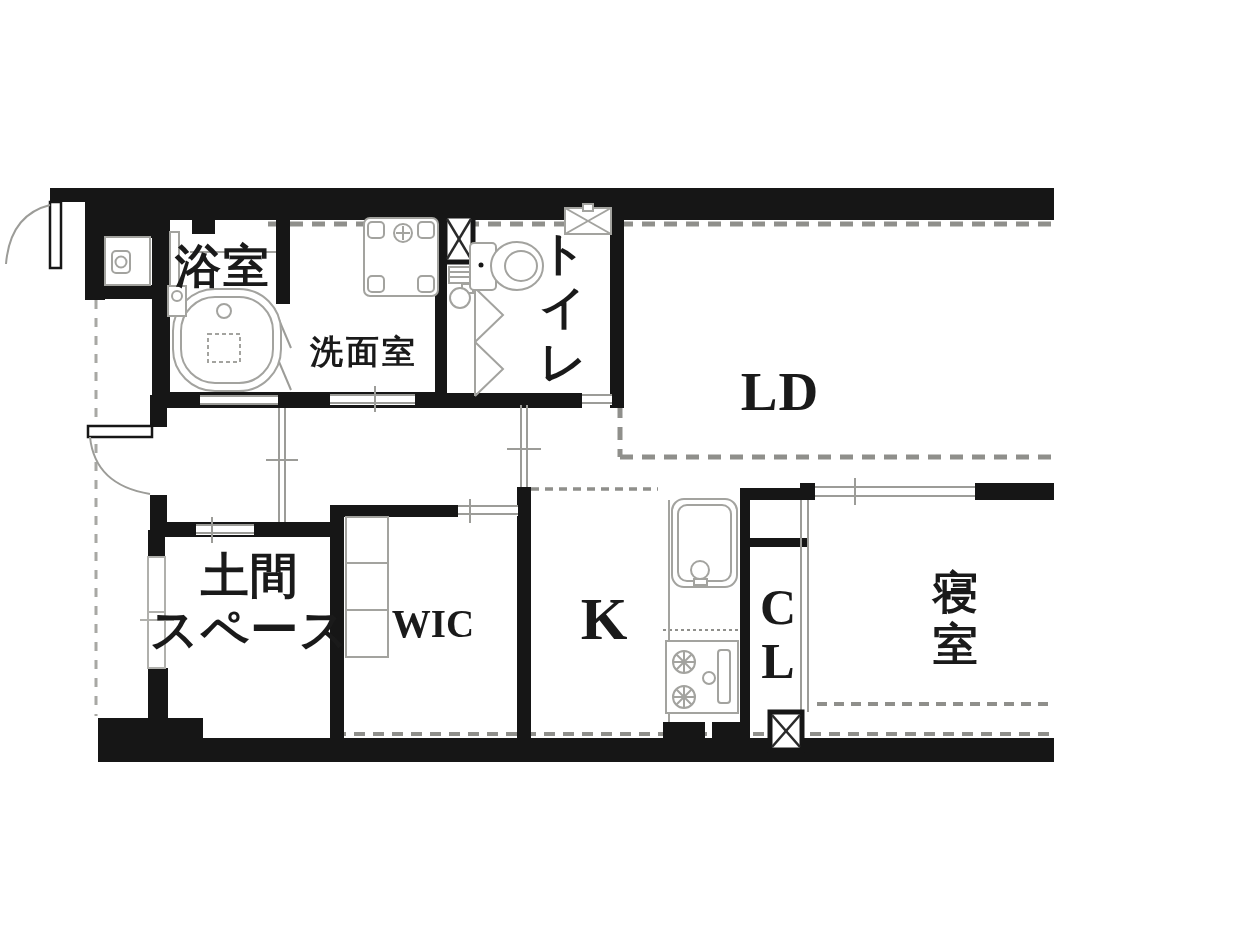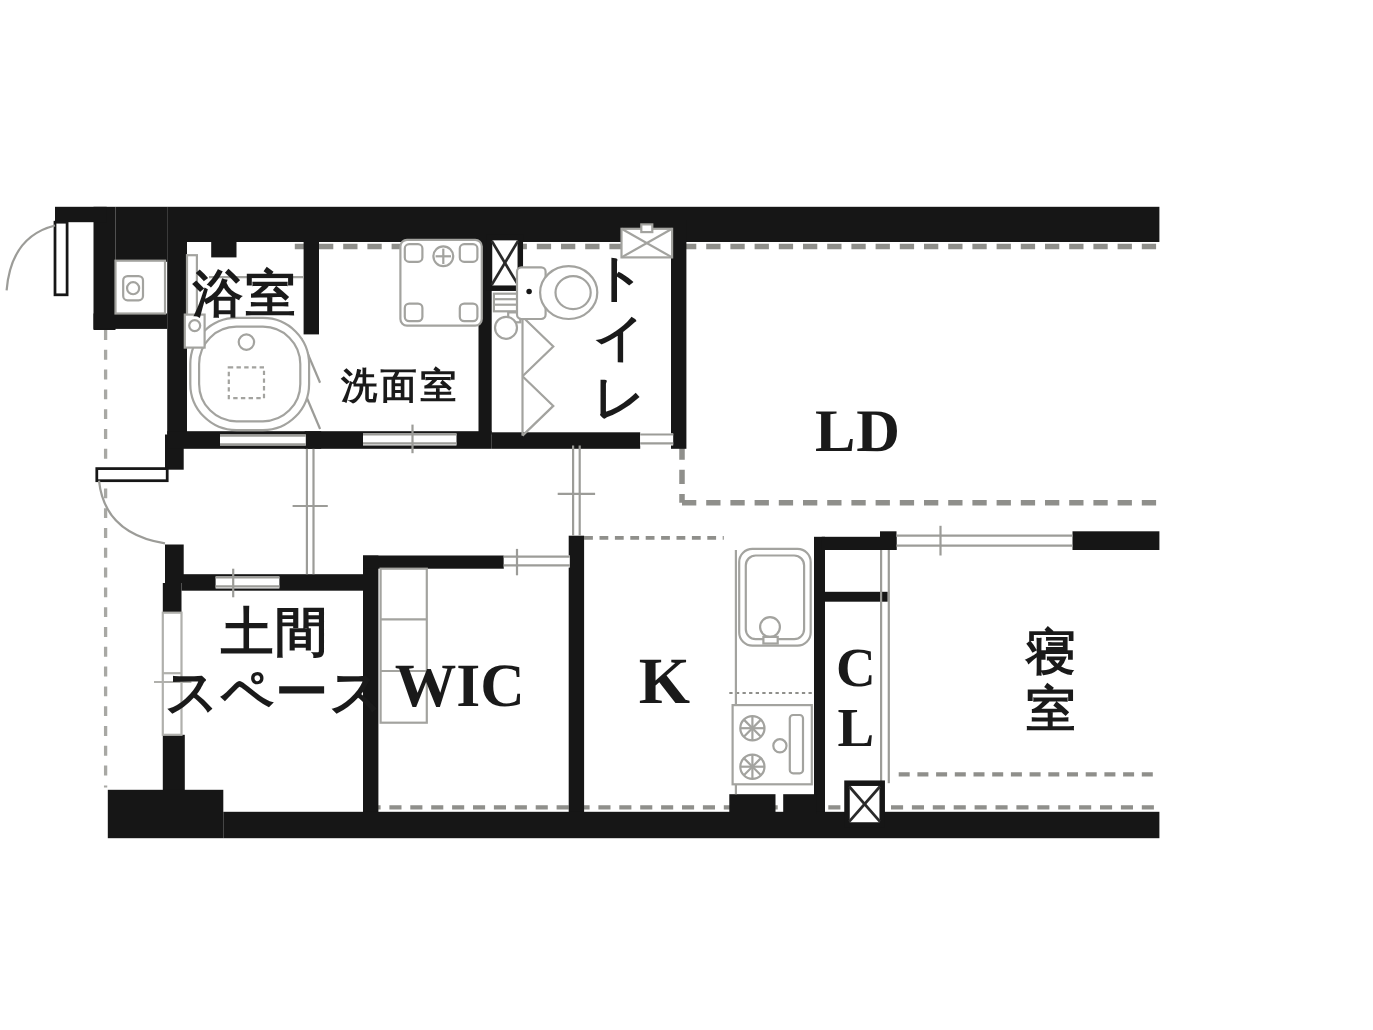--- a/index.html
+++ b/index.html
@@ -20,21 +20,21 @@
     white-space:pre-line;
     transform:translate(-50%,-50%);
     text-align:center;
   }
   .lbl-bathroom{left:223px;top:267px;font-size:46px;letter-spacing:2px;}
   .lbl-washroom{left:364px;top:352px;font-size:33px;letter-spacing:3px;}
   .lbl-toilet{left:563px;top:308px;font-size:46px;line-height:1.18;}
   .lbl-ld{left:780px;top:350px;font-size:55px;letter-spacing:1px;margin-top:42px;}
   .lbl-entrance{left:226px;top:461px;font-size:51px;letter-spacing:3px;}
   .lbl-doma{left:150px;top:549px;transform:none;text-align:center;font-size:48px;line-height:1.13;letter-spacing:1px;}
-  .lbl-wic{left:418px;top:624px;font-size:56px;}
+  .lbl-wic{left:433px;top:624px;font-size:39px;}
   .lbl-kitchen{left:604px;top:620px;font-size:60px;}
   .lbl-closet{left:778px;top:634px;font-size:50px;line-height:1.08;}
   .lbl-bedroom{left:958px;top:619px;font-size:45px;letter-spacing:5px;}
 </style>
 </head>
 <body>
 
 <div class="stage">
 
 <svg width="1248" height="936" viewBox="0 0 1248 936">

